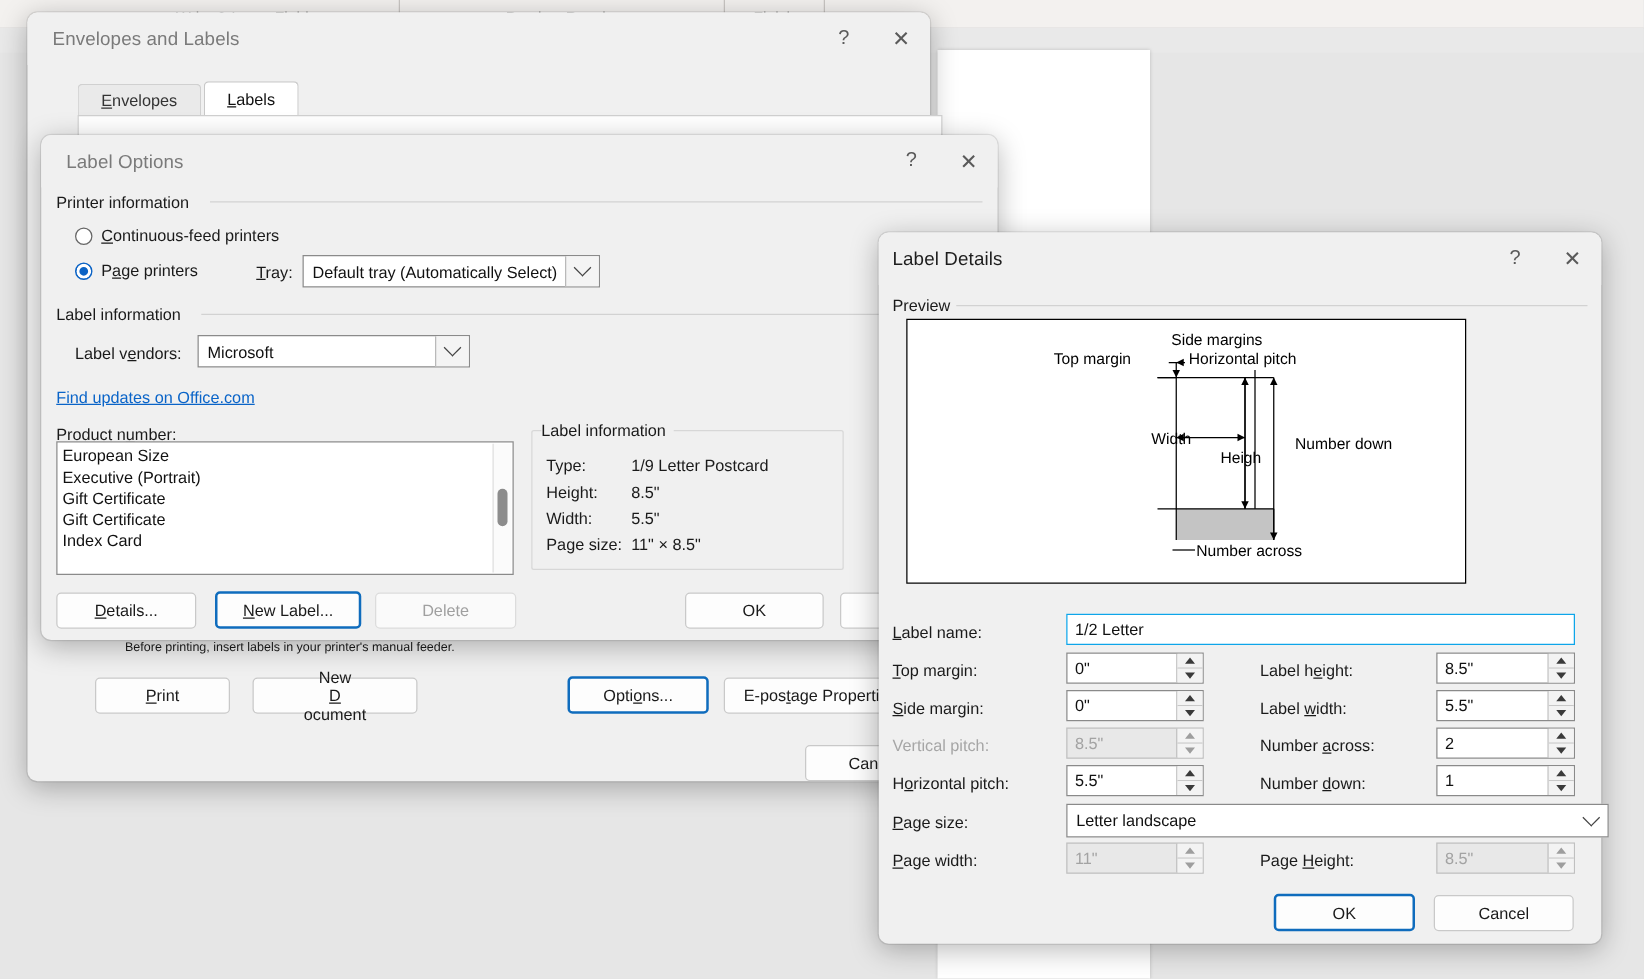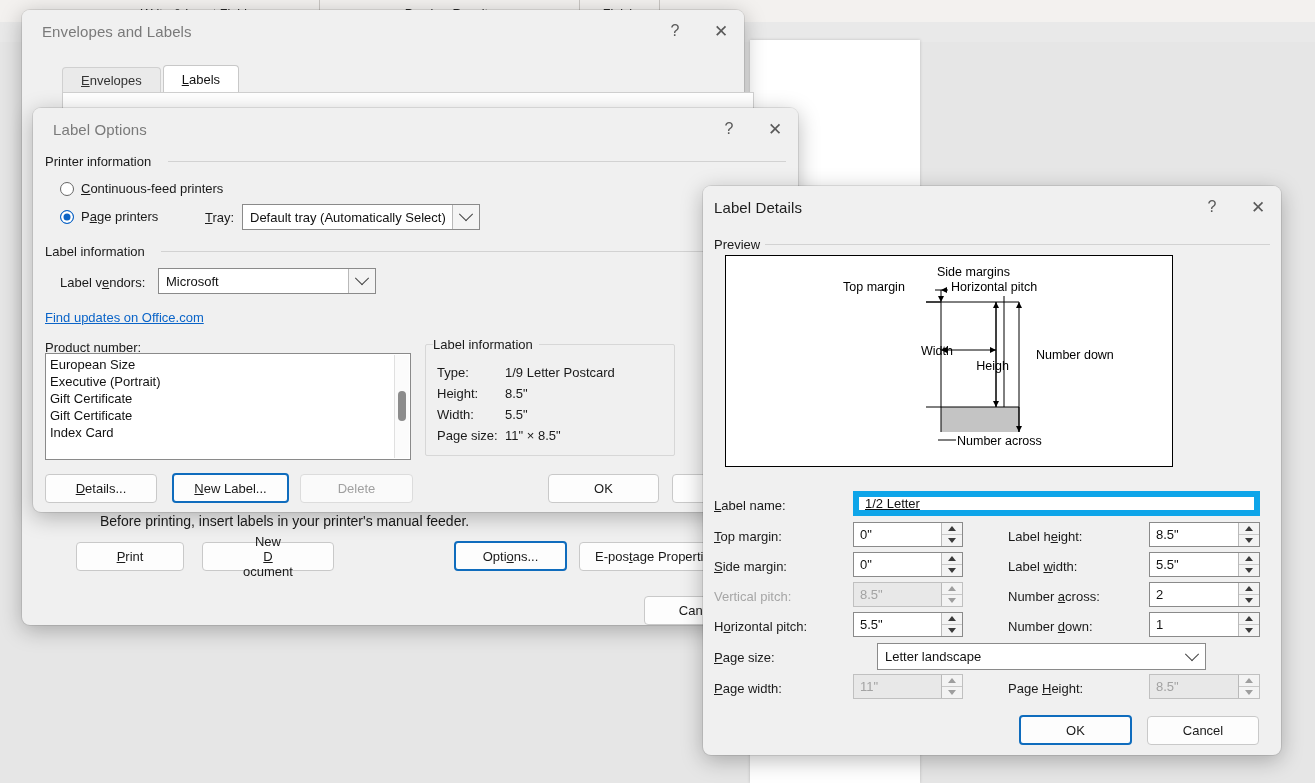--- a/index.html
+++ b/index.html
@@ -47,22 +47,22 @@
   .lbl.dis{color:#a6a6a6;}
   .lbl u{text-decoration:underline;}
 
   
   .radio{position:absolute;width:14px;height:14px;border-radius:50%;
          border:1px solid #666;background:#fff;box-sizing:border-box;}
   .radio.on{border:1px solid #0b63c5;background:#0b63c5;
          box-shadow:inset 0 0 0 2.5px #fff;}
 
   
-  .txt{position:absolute;background:#fff;border:6px solid #0ea5e9;box-sizing:border-box;
-       display:flex;align-items:center;padding:0 6px;font-size:13px;color:#111;text-decoration:underline;}
+  .txt{position:absolute;background:#fff;border:1px solid #0ea5e9;box-sizing:border-box;
+       display:flex;align-items:center;padding:0 6px;font-size:13px;color:#111;}
 
   
   .combo{position:absolute;background:#fff;border:1px solid #8a8a8a;box-sizing:border-box;
          display:flex;align-items:center;font-size:13px;color:#111;}
   .combo .val{flex:1;padding:0 7px;overflow:hidden;white-space:nowrap;}
   .combo .arrow{width:26px;height:100%;border-left:1px solid #b9b9b9;background:#f4f4f4;
          display:flex;align-items:center;justify-content:center;}
   .combo.flat .arrow{border-left:none;background:transparent;}
   .chev{width:9px;height:9px;border-right:1.4px solid #444;border-bottom:1.4px solid #444;
         transform:rotate(45deg) translate(-2px,-2px);}
@@ -94,21 +94,21 @@
   .btn.focus{border:2px solid #0f6cbd;}
   .btn.dis{color:#a0a0a0;background:#fafafa;border-color:#dcdcdc;}
   .btn u{text-decoration:underline;}
 
   .link{position:absolute;font-size:13px;color:#0a64c8;text-decoration:underline;cursor:pointer;}
 
   .fieldset{position:absolute;border:1px solid #d7d7d7;box-sizing:border-box;border-radius:2px;}
 
   
   .preview{position:absolute;background:#fff;border:1px solid #000;box-sizing:border-box;}
-  .hint{position:absolute;font-size:14px;color:#1a1a1a;}
+  .hint{position:absolute;font-size:10px;color:#1a1a1a;}
 </style>
 </head>
 <body>
 
 <div id="app-bg">
   <div class="ribbon-strip">
     <div class="ribbon-group" style="left:75px;width:245px;">
       <span>Write &amp; Insert Fields</span>
     </div>
     <div class="ribbon-group" style="left:320px;width:260px;">
@@ -447,21 +447,21 @@
         </span>
         <span class="sb">
           <i class="tri-d"></i>
         </span>
       </span>
   </div>
 
   <div class="lbl" style="left:11px;top:464px;">
     <span><u>P</u>age size:</span>
   </div>
-  <div class="combo flat" style="left:150px;top:457px;width:329px;height:27px;margin-left:24px;">
+  <div class="combo flat" style="left:150px;top:457px;width:434px;height:27px;">
     <span class="val">Letter landscape</span>
     <span class="arrow">
         <i class="chev"></i>
       </span>
   </div>
 
   <div class="lbl" style="left:11px;top:495px;">
     <span><u>P</u>age width:</span>
   </div>
   <div class="spin dis" style="left:150px;top:488px;width:110px;height:25px;">

